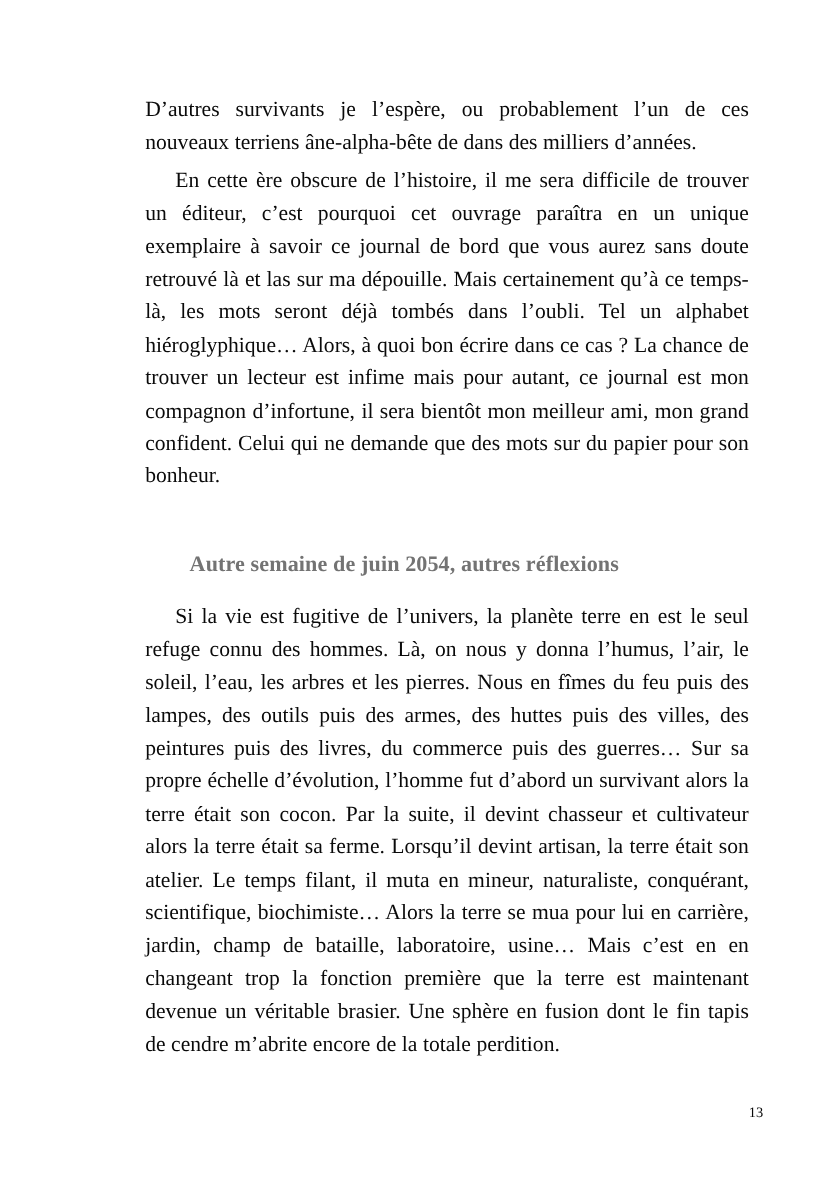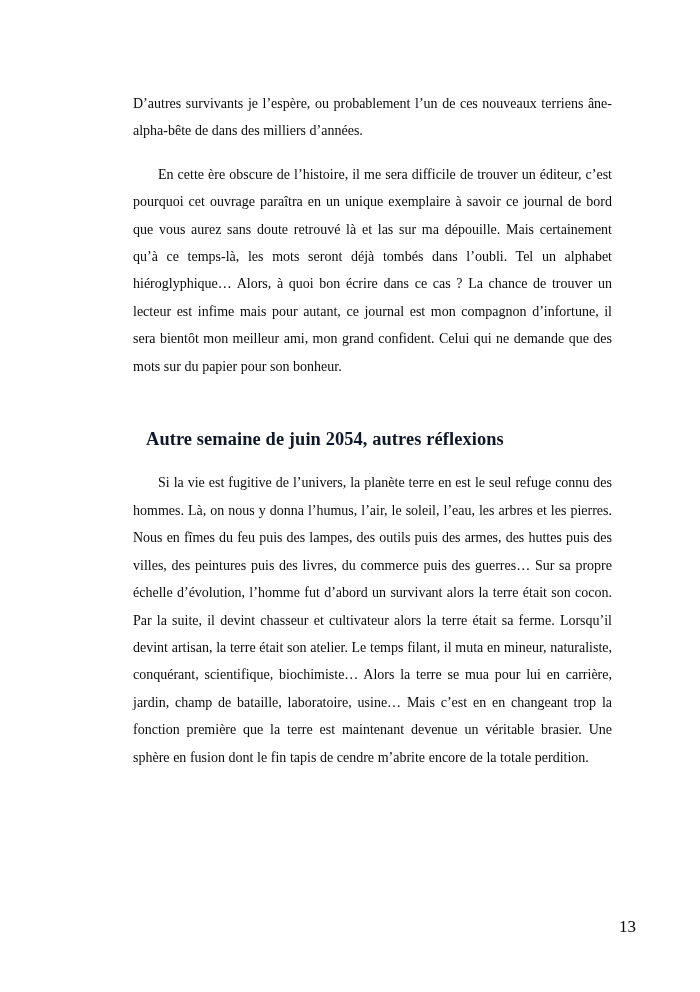--- a/index.html
+++ b/index.html
@@ -18,23 +18,23 @@
   }
 
   .text-block {
     position: absolute;
     left: 117px;
     top: 74px;
     width: 511px;
   }
 
   .para {
-    margin: 16px;
+    margin: 4px;
     font-family: "Liberation Serif", "DejaVu Serif", serif;
-    font-size: 14px;
+    font-size: 18px;
     line-height: 27.4px;
     color: #0a0a0a;
     text-align: justify;
     text-justify: inter-word;
     -webkit-hyphens: none;
     hyphens: none;
     word-spacing: 0.1px;
   }
 
   .para.indent {
@@ -42,42 +42,42 @@
   }
 
   
   .para.force-justify:after {
     content: "";
     display: inline-block;
     width: 100%;
   }
 
   .section-heading {
-    margin: 4px;
+    margin: 16px;
     padding-top: 18px;
     font-family: "Liberation Serif", "DejaVu Serif", serif;
     font-size: 18.4px;
     line-height: 27.4px;
     font-weight: bold;
-    color: #0f172a;
+    color: #737373;
     text-indent: 25px;
     text-align: left;
     letter-spacing: 0.1px;
   }
 
   .heading-gap {
     height: 8px;
   }
 
   .folio {
     position: absolute;
     right: 64px;
     bottom: 55px;
     font-family: "Liberation Serif", "DejaVu Serif", serif;
-    font-size: 17px;
+    font-size: 12px;
     line-height: 20px;
     color: #0a0a0a;
     text-align: right;
   }
 </style>
 </head>
 <body>
 
 <div class="page">
 

